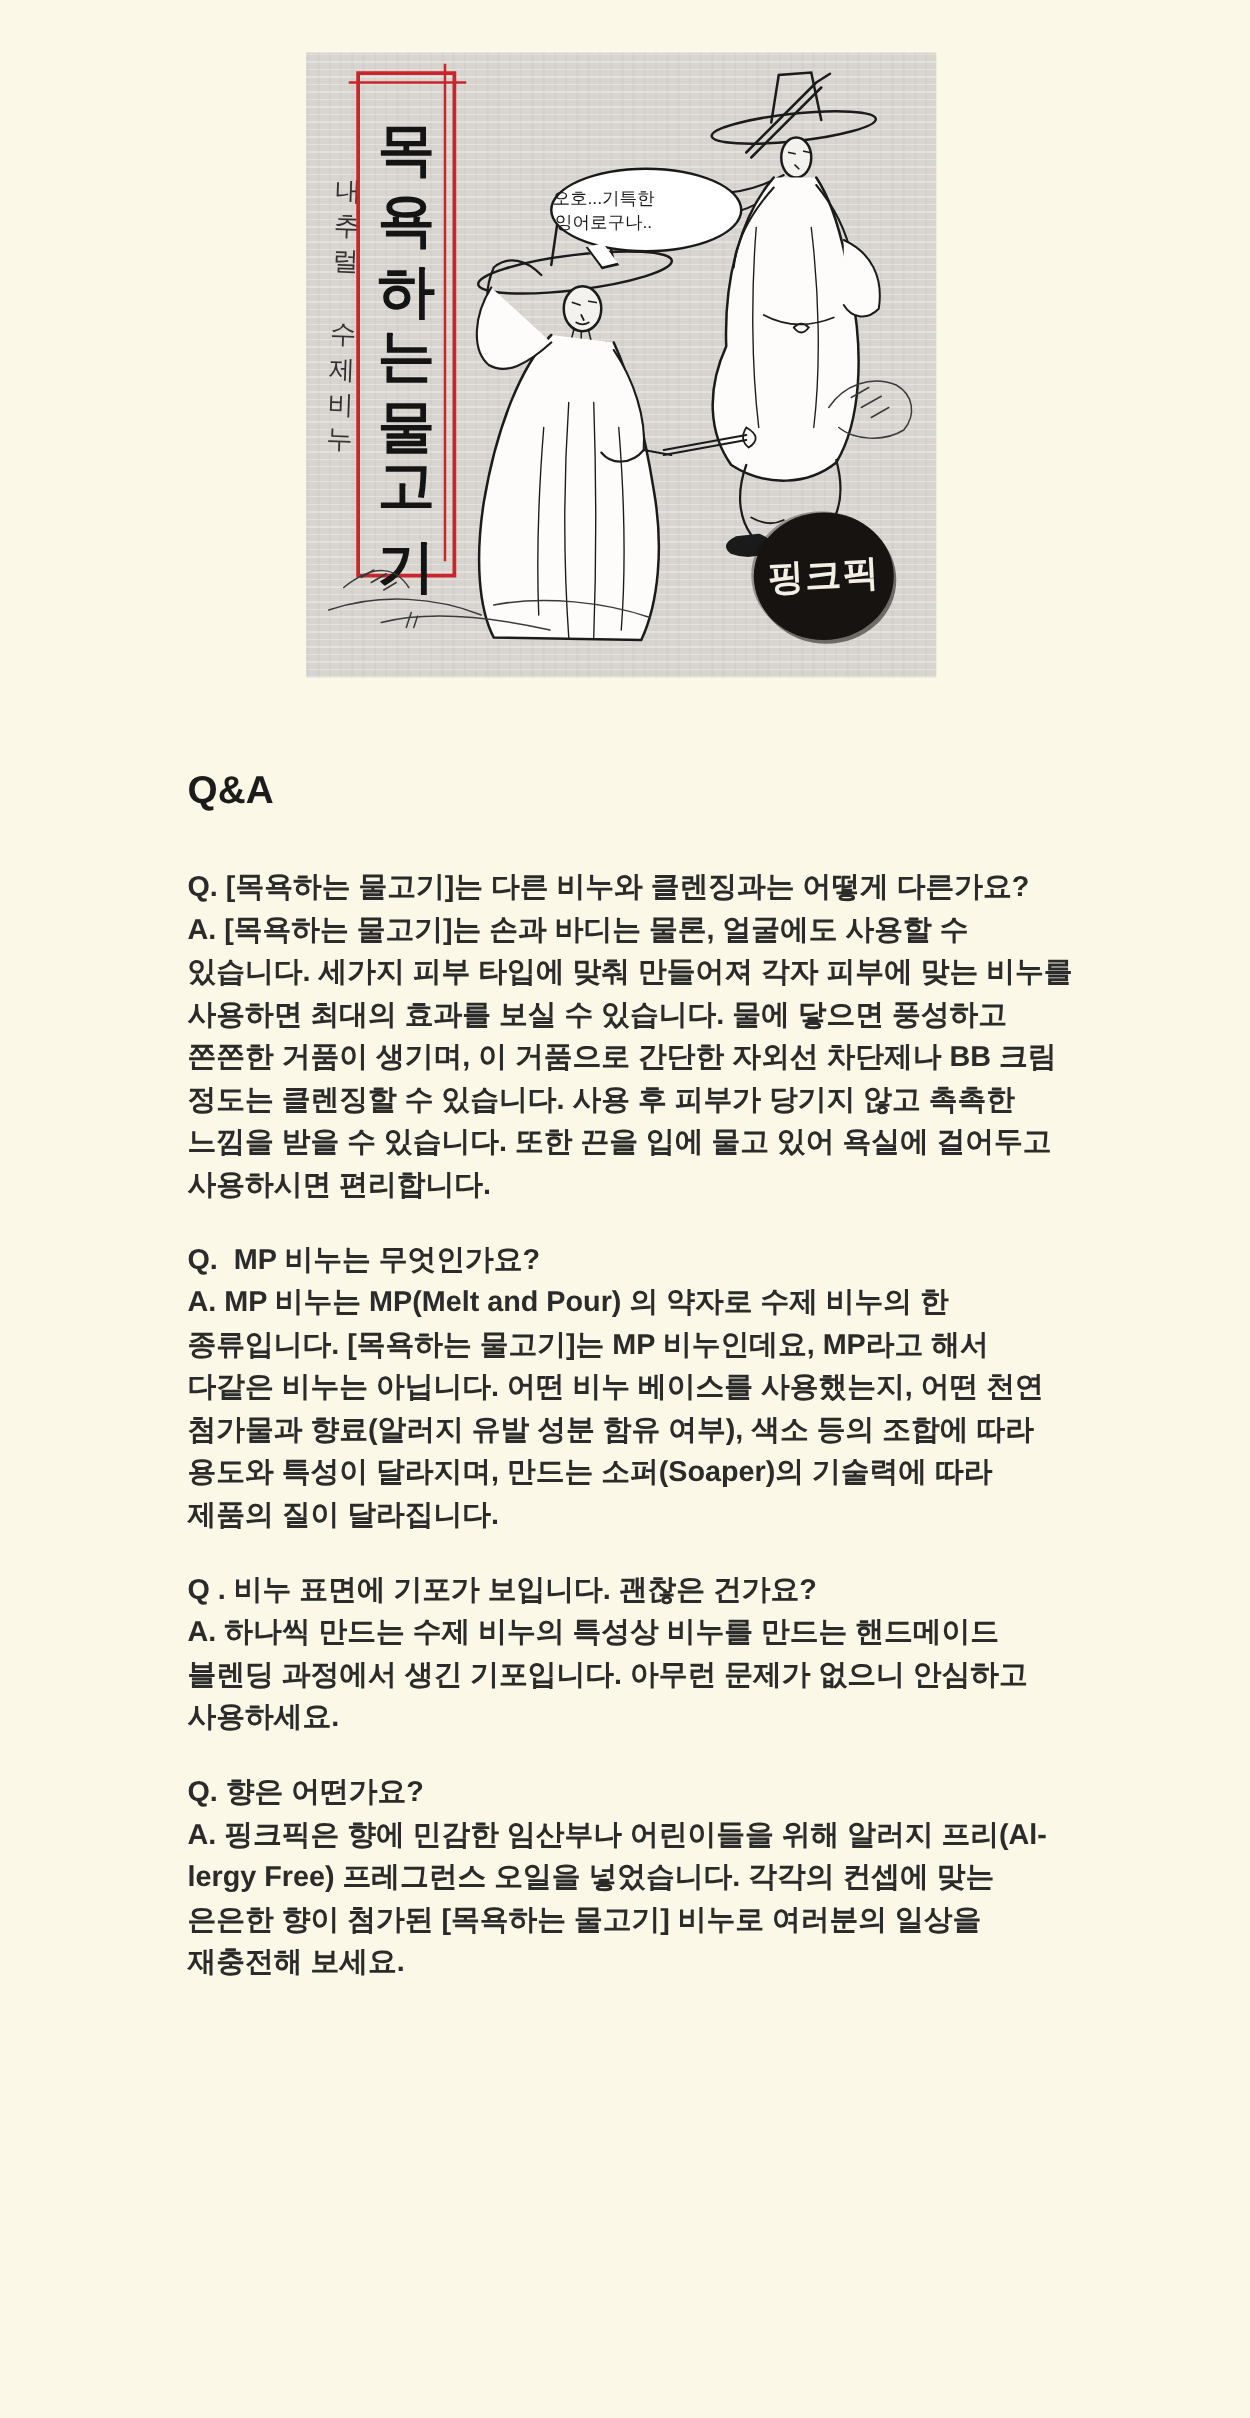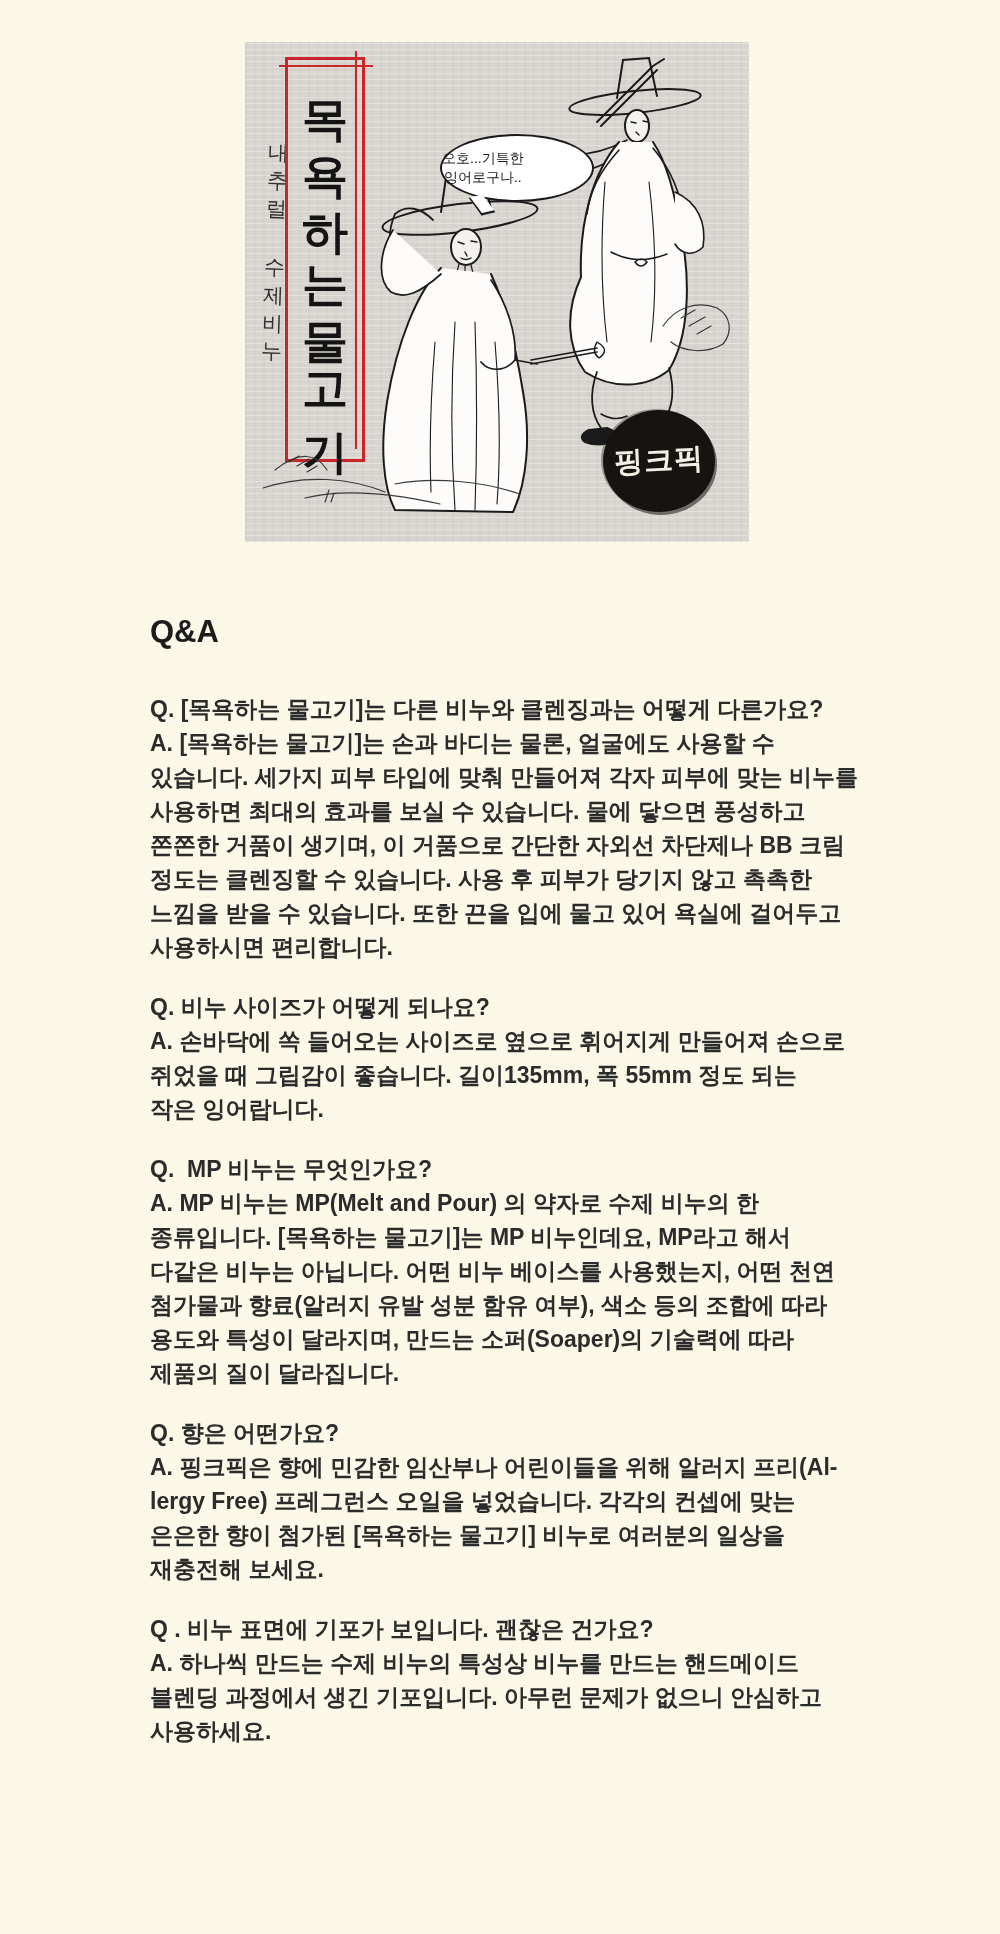--- a/index.html
+++ b/index.html
@@ -158,33 +158,29 @@
 <div class="qa">
   <h2>Q&amp;A</h2>
   <p>Q. [목욕하는 물고기]는 다른 비누와 클렌징과는 어떻게 다른가요?
 A. [목욕하는 물고기]는 손과 바디는 물론, 얼굴에도 사용할 수
 있습니다. 세가지 피부 타입에 맞춰 만들어져 각자 피부에 맞는 비누를
 사용하면 최대의 효과를 보실 수 있습니다. 물에 닿으면 풍성하고
 쫀쫀한 거품이 생기며, 이 거품으로 간단한 자외선 차단제나 BB 크림
 정도는 클렌징할 수 있습니다. 사용 후 피부가 당기지 않고 촉촉한
 느낌을 받을 수 있습니다. 또한 끈을 입에 물고 있어 욕실에 걸어두고
 사용하시면 편리합니다.</p>
-  <p>Q. 비누 사이즈가 어떻게 되나요?
-A. 손바닥에 쏙 들어오는 사이즈로 옆으로 휘어지게 만들어져 손으로
-쥐었을 때 그립감이 좋습니다. 길이135mm, 폭 55mm 정도 되는
-작은 잉어랍니다.</p>
   <p>Q.  MP 비누는 무엇인가요?
 A. MP 비누는 MP(Melt and Pour) 의 약자로 수제 비누의 한
 종류입니다. [목욕하는 물고기]는 MP 비누인데요, MP라고 해서
 다같은 비누는 아닙니다. 어떤 비누 베이스를 사용했는지, 어떤 천연
 첨가물과 향료(알러지 유발 성분 함유 여부), 색소 등의 조합에 따라
 용도와 특성이 달라지며, 만드는 소퍼(Soaper)의 기술력에 따라
 제품의 질이 달라집니다.</p>
+  <p>Q . 비누 표면에 기포가 보입니다. 괜찮은 건가요?
+A. 하나씩 만드는 수제 비누의 특성상 비누를 만드는 핸드메이드
+블렌딩 과정에서 생긴 기포입니다. 아무런 문제가 없으니 안심하고
+사용하세요.</p>
   <p>Q. 향은 어떤가요?
 A. 핑크픽은 향에 민감한 임산부나 어린이들을 위해 알러지 프리(Al-
 lergy Free) 프레그런스 오일을 넣었습니다. 각각의 컨셉에 맞는
 은은한 향이 첨가된 [목욕하는 물고기] 비누로 여러분의 일상을
 재충전해 보세요.</p>
-  <p>Q . 비누 표면에 기포가 보입니다. 괜찮은 건가요?
-A. 하나씩 만드는 수제 비누의 특성상 비누를 만드는 핸드메이드
-블렌딩 과정에서 생긴 기포입니다. 아무런 문제가 없으니 안심하고
-사용하세요.</p>
 </div>
 
 </body></html>

